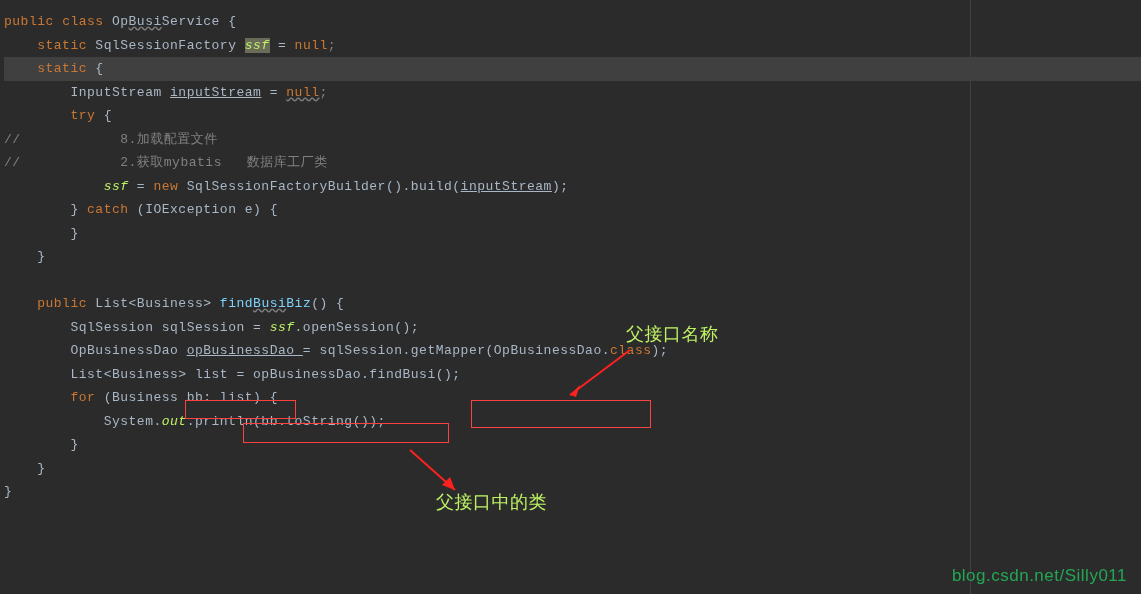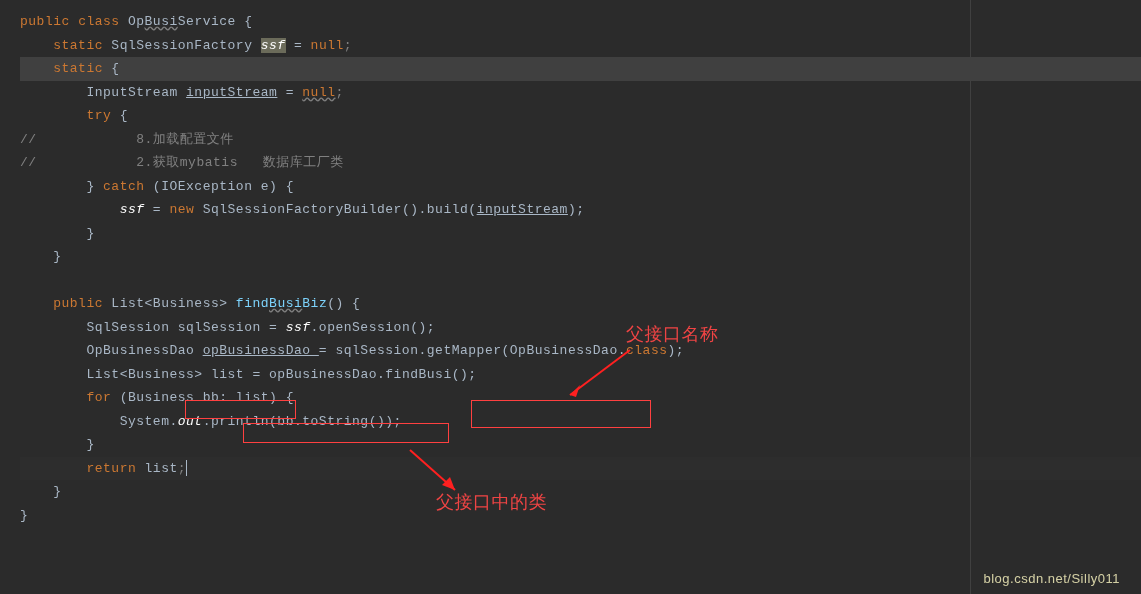--- a/index.html
+++ b/index.html
@@ -8,66 +8,66 @@
       font-family: 'Consolas', 'Monaco', 'Courier New', monospace;
       font-size: 13px;
       color: #a9b7c6;
       width: 1141px;
       height: 594px;
       overflow: hidden;
       position: relative;
       letter-spacing: 0.5px;
     }
     .code-area {
-      padding: 10px 0 0 20px;
+      padding: 10px 0 0 4px;
       line-height: 23.5px;
       position: relative;
     }
     .line { white-space: pre; position: relative; }
     .kw { color: #cc7832; }
     .str { color: #6a8759; }
     .comment { color: #808080; }
-    .static-field { color: #ffffff; font-style: italic; margin-top: 40px; }
+    .static-field { color: #bef264; font-style: italic; margin-top: 40px; }
     .method-decl { color: #7dd3fc; }
     .static-method { color: #a9b7c6; font-style: italic; }
     .underline { text-decoration: underline; text-decoration-color: #a9b7c6; }
     .wavy { text-decoration: underline wavy #808080; }
     .highlight-bg { background: #404040; }
     .highlight-line { background: rgba(50,50,50,0.4); }
     .sel-bg { background: #6b6b5a; }
     .red-box {
       border: 1px solid #ff4040;
       position: absolute;
       pointer-events: none;
     }
     .annotation {
-      color: #ef4444;
+      color: #bef264;
       font-size: 18px;
       position: absolute;
       font-family: 'Microsoft YaHei', sans-serif;
       pointer-events: none;
     }
     .arrow {
       position: absolute;
       pointer-events: none;
     }
     .right-border {
       position: absolute;
       right: 170px;
       top: 0;
       bottom: 0;
       width: 1px;
       background: #404040;
     }
     .watermark {
       position: absolute;
       bottom: 8px;
-      right: 21px;
-      color: #fef9c3;
-      font-size: 13px;
+      right: 14px;
+      color: #22c55e;
+      font-size: 17px;
       font-family: sans-serif;
       opacity: 0.8;
     }
     .caret {
       display: inline-block;
       width: 1px;
       height: 16px;
       background: #a9b7c6;
       vertical-align: middle;
     }
@@ -78,33 +78,32 @@
 <div class="right-border"></div>
 
 <div class="code-area">
 <div class="line"><span class="kw">public</span> <span class="kw">class</span> <span>Op</span><span class="wavy">Busi</span><span>Service</span><span> {</span></div>
 <div class="line">    <span class="kw">static</span><span> SqlSessionFactory </span><span class="static-field sel-bg">ssf</span><span> = </span><span class="kw">null</span><span class="comment">;</span></div>
 <div class="line highlight-bg">    <span class="kw">static</span><span> {</span></div>
 <div class="line">        <span>InputStream </span><span class="underline">inputStream</span><span> = </span><span class="kw wavy">null</span><span class="comment">;</span></div>
 <div class="line">        <span class="kw">try</span><span> {</span></div>
 <div class="line"><span class="comment">//            8.加载配置文件</span></div>
 <div class="line"><span class="comment">//            2.获取mybatis   数据库工厂类</span></div>
+<div class="line">            <span class="static-field">ssf</span><span> = </span><span class="kw">new</span><span> SqlSessionFactoryBuilder().build(</span><span class="underline">inputStream</span><span>);</span></div>
 <div class="line">        <span>} </span><span class="kw">catch</span><span> (IOException e) {</span></div>
-<div class="line">            <span class="static-field">ssf</span><span> = </span><span class="kw">new</span><span> SqlSessionFactoryBuilder().build(</span><span class="underline">inputStream</span><span>);</span></div>
 <div class="line">        <span>}</span></div>
 <div class="line">    <span>}</span></div>
 <div class="line"> </div>
 <div class="line">    <span class="kw">public</span><span> List&lt;Business&gt; </span><span class="method-decl">find</span><span class="method-decl wavy">Busi</span><span class="method-decl">Biz</span><span>() {</span></div>
 <div class="line">        <span>SqlSession sqlSession = </span><span class="static-field">ssf</span><span>.openSession();</span></div>
 <div class="line">        <span>OpBusinessDao </span><span class="underline">opBusinessDao </span><span>= sqlSession.getMapper(</span><span>OpBusinessDao.</span><span class="kw">class</span><span>);</span></div>
 <div class="line">        <span>List&lt;Business&gt; list = </span><span>opBusinessDao.</span><span>findBusi</span><span>();</span></div>
 <div class="line">        <span class="kw">for</span><span> (Business bb: list) {</span></div>
 <div class="line">            <span>System.</span><span class="static-field">out</span><span>.println(bb.toString());</span></div>
 <div class="line">        <span>}</span></div>
-<div class="line highlight-line">        <span class="kw">return</span><span> list</span><span class="comment">;</span><span class="caret"></span></div>
 <div class="line">    <span>}</span></div>
 <div class="line"><span>}</span></div>
 </div>
 
 <div class="red-box" style="left:185px; top:400px; width:111px; height:19px;"></div>
 <div class="red-box" style="left:471px; top:400px; width:180px; height:28px;"></div>
 <div class="red-box" style="left:243px; top:423px; width:206px; height:20px;"></div>
 
 <div class="annotation" style="left:626px; top:322px;">父接口名称</div>
 <div class="annotation" style="left:436px; top:490px;">父接口中的类</div>

